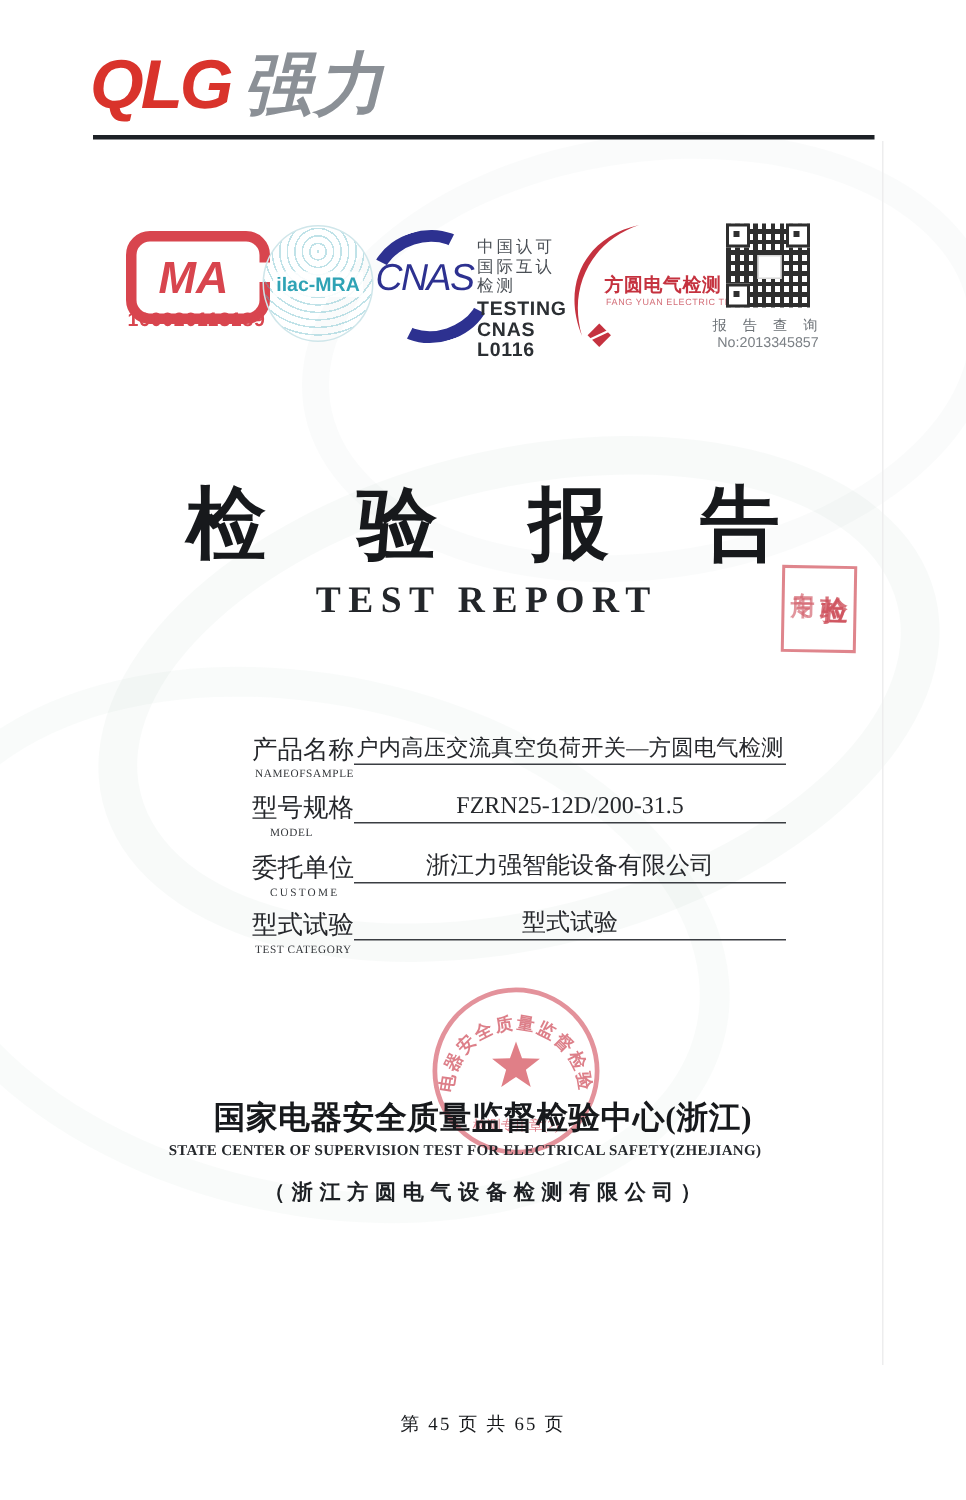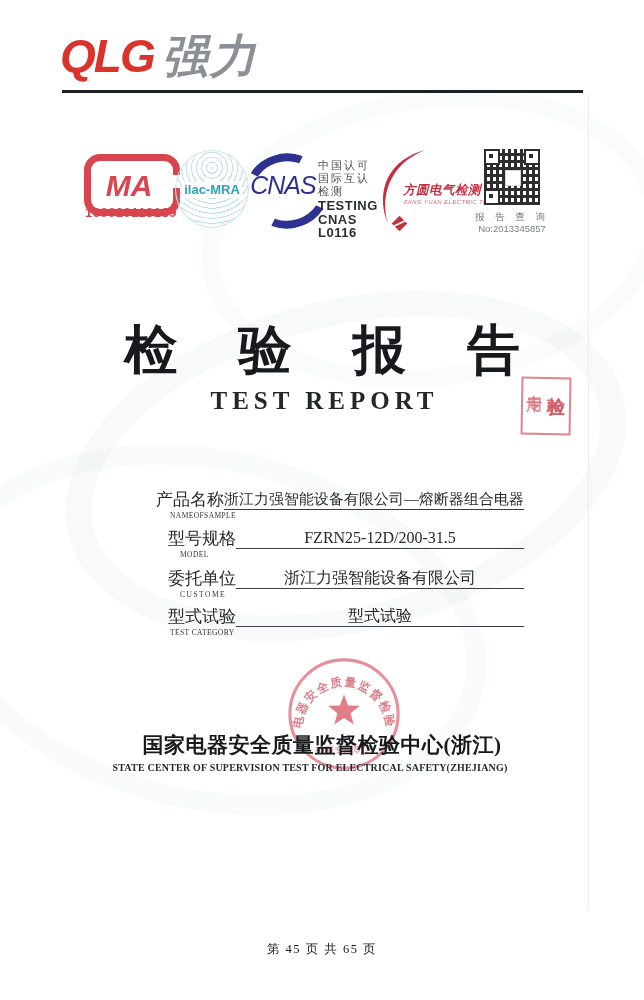--- a/index.html
+++ b/index.html
@@ -40,21 +40,21 @@
   .cnas-logo{left:246px;top:156px;width:74px;height:56px;}
   .cnas-logo .arc{position:absolute;border-radius:50%;border:8px solid transparent;}
   .cnas-logo .arc-top{left:0;top:-2px;width:58px;height:44px;border-top-color:#2d3190;transform:rotate(-18deg);}
   .cnas-logo .arc-bot{left:8px;top:12px;width:58px;height:44px;border-bottom-color:#2d3190;transform:rotate(-18deg);}
   .cnas-logo .word{position:absolute;left:0;right:0;top:15px;text-align:center;color:#2d3190;
         font-family:"Liberation Sans",sans-serif;font-weight:normal;font-style:italic;font-size:25px;letter-spacing:-1px;}
   .cnas-text{left:318px;top:159px;width:70px;font-family:"Liberation Sans",sans-serif;}
   .cnas-text .cnline{font-size:11px;line-height:13px;color:#4a4f55;letter-spacing:2px;}
   .cnas-text .enline{font-size:13px;line-height:13px;color:#2b2f33;font-weight:bold;margin-top:1px;letter-spacing:0.5px;}
 
-  .fy{left:372px;top:146px;width:100px;height:96px;font-style:italic;}
+  .fy{left:372px;top:146px;width:100px;height:96px;}
   .fy svg{position:absolute;left:0;top:0;}
   .fy .name{position:absolute;left:31px;top:36px;color:#c5323f;font-weight:bold;
         font-family:"Liberation Sans",sans-serif;font-size:12.5px;letter-spacing:0.5px;white-space:nowrap;}
   .fy .sub{position:absolute;left:32px;top:53px;color:#d4707a;font-family:"Liberation Sans",sans-serif;
         font-size:6px;letter-spacing:0.4px;white-space:nowrap;}
 
   .qr{left:484px;top:149px;width:56px;height:56px;background-color:#fff;
       background-image:
         repeating-linear-gradient(90deg,#2e2e2e 0 3px,transparent 3px 6px),
         repeating-linear-gradient(0deg,#2e2e2e 0 3px,transparent 3px 7px),
@@ -159,23 +159,23 @@
   <div class="abs qr-number">No:2013345857</div>
 
   <div class="abs title-cn">检 验 报 告</div>
   <div class="abs title-en">TEST REPORT</div>
 
   <div class="abs side-stamp">
     <div class="col c1">检验</div>
     <div class="col c2">专用</div>
   </div>
 
-  <div class="frow" style="top:489px;justify-content:flex-end;">
+  <div class="frow" style="top:489px;">
     <span class="flabel">产品名称</span>
-    <span class="fvalue long">浙江力强智能设备有限公司—熔断器组合电器</span>
+    <span class="fvalue long">户内高压交流真空负荷开关—方圆电气检测</span>
     <span class="fsub">NAMEOFSAMPLE</span>
   </div>
   <div class="frow" style="top:528px;align-items:flex-end;">
     <span class="flabel">型号规格</span>
     <span class="fvalue">FZRN25-12D/200-31.5</span>
     <span class="fsub" style="left:12px;">MODEL</span>
   </div>
   <div class="frow" style="top:568px;">
     <span class="flabel">委托单位</span>
     <span class="fvalue">浙江力强智能设备有限公司</span>
@@ -194,16 +194,17 @@
       <text font-size="12" fill="rgba(200,50,65,0.78)" letter-spacing="1.5" font-weight="bold">
         <textPath href="#ringPath" startOffset="50%" text-anchor="middle">国家电器安全质量监督检验中心</textPath>
       </text>
       <polygon points="60,40 64.1,51.3 76.2,51.7 66.7,59.2 70,70.8 60,64 50,70.8 53.3,59.2 43.8,51.7 55.9,51.3" fill="rgba(205,50,62,0.78)"></polygon>
       <text x="60" y="100" text-anchor="middle" font-size="9.5" fill="rgba(200,50,65,0.75)">检测专用章(2)</text>
     </svg>
   </div>
 
   <div class="abs center-name">国家电器安全质量监督检验中心(浙江)</div>
   <div class="abs center-en">STATE CENTER OF SUPERVISION TEST FOR ELECTRICAL SAFETY(ZHEJIANG)</div>
+  <div class="abs center-co">（浙江方圆电气设备检测有限公司）</div>
 
   <div class="abs footer">第 45 页 共 65 页</div>
 
 </div>
 
 </body></html>

